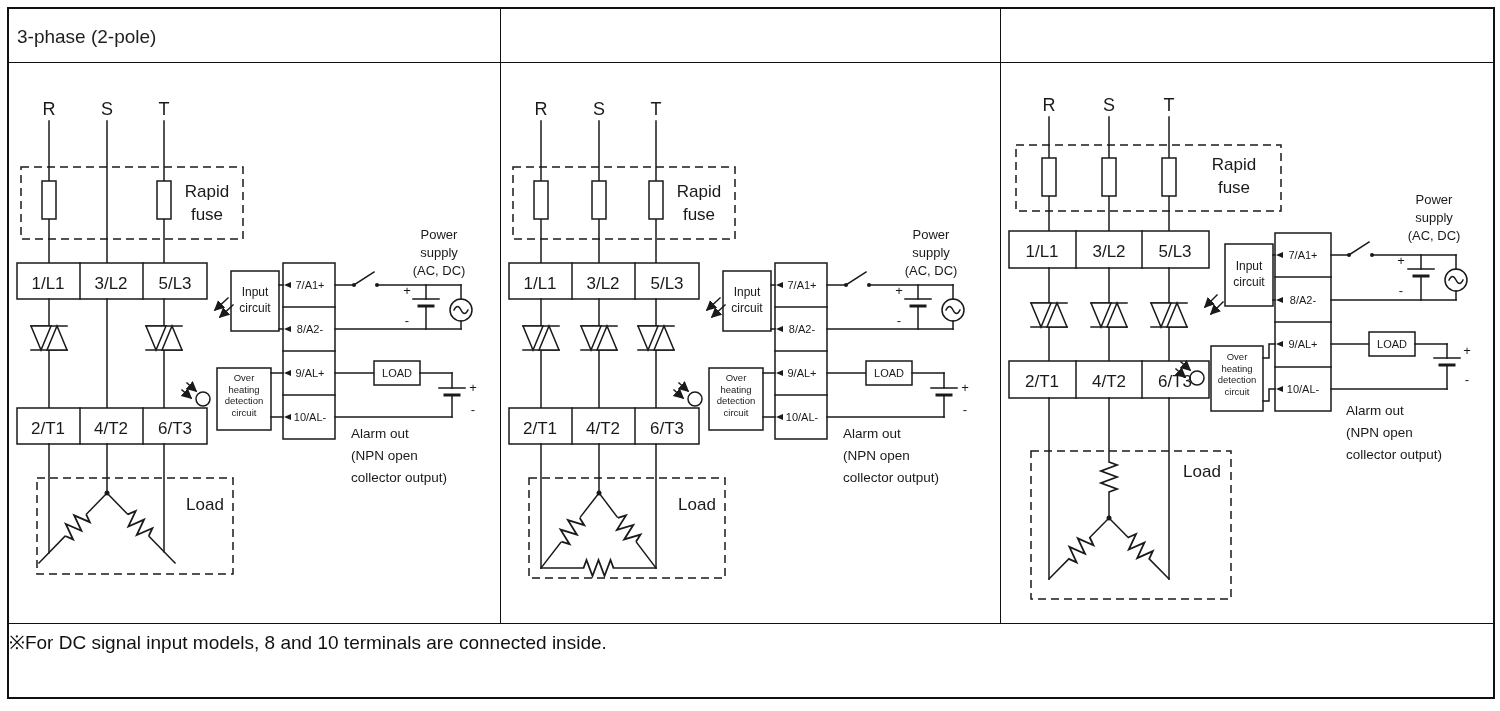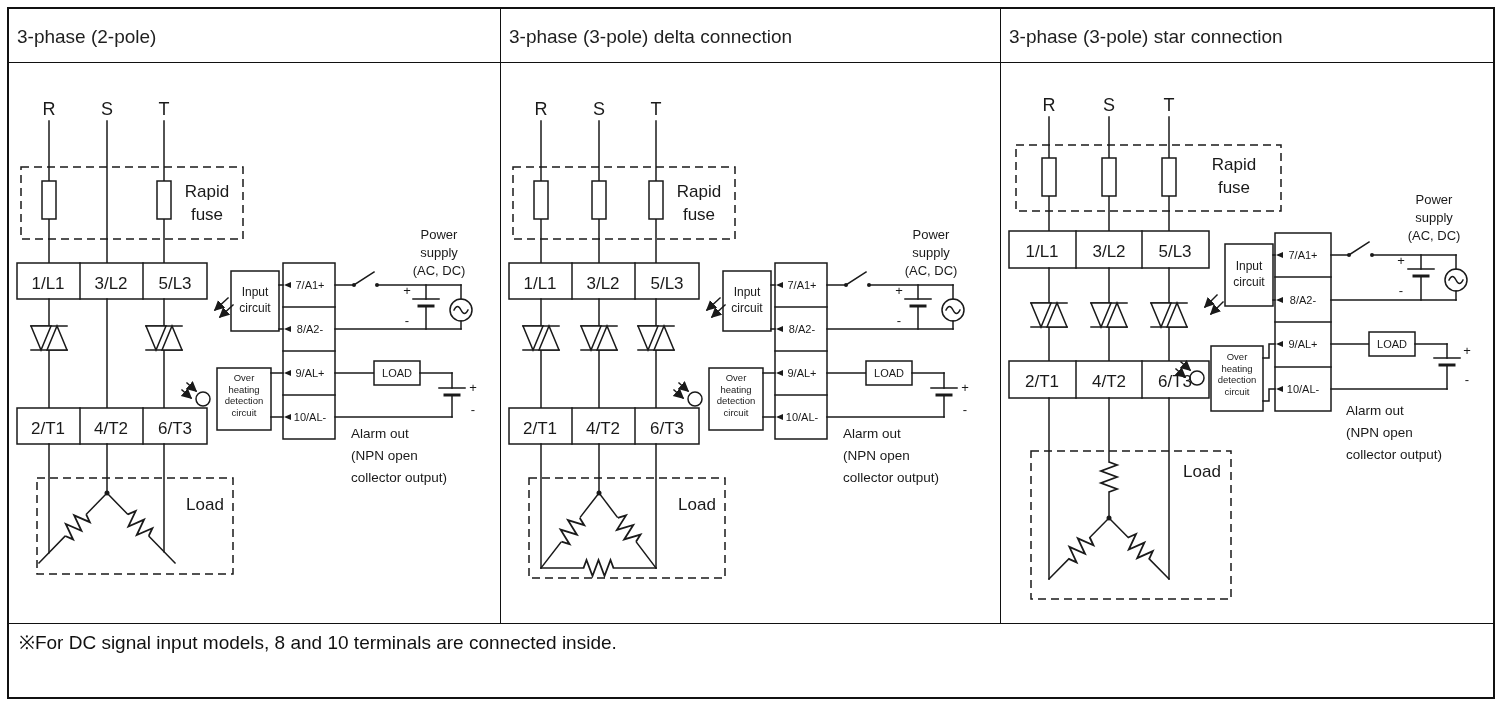--- a/index.html
+++ b/index.html
@@ -18,21 +18,20 @@
     padding:2px 8px 0 8px;
     font-size:19px; line-height:25px; color:#1f1f1f;
     display:flex; flex-direction:column; justify-content:center;
   }
   .hcell.b1, .dcell.b1 { border-right:1.5px solid #111; }
   .dcell { overflow:hidden; }
   .note {
     grid-column:1 / 4;
     border-top:1.5px solid #111;
     display:flex; align-items:center;
-    padding-left:10px;
     font-size:19px; color:#111;
   }
   
   .w  { stroke:#1a1a1a; stroke-width:1.5; fill:none; stroke-linecap:square; }
   .wb { fill:#ffffff; stroke:#1a1a1a; stroke-width:1.5; }
   .dash { fill:none; stroke:#1a1a1a; stroke-width:1.5; stroke-dasharray:8 5; }
   .rz { fill:none; stroke:#1a1a1a; stroke-width:1.8; stroke-linejoin:miter; }
   .dot { fill:#1a1a1a; stroke:none; }
   text.t { fill:#1a1a1a; }
   .t18 { font-size:18px; } .t17 { font-size:17px; }
@@ -43,24 +42,22 @@
 </head>
 <body>
 
 <div class="sheet">
   <div class="grid">
 
     <div class="hcell b1">
       <span>3-phase (2-pole)</span>
     </div>
     <div class="hcell b1">
-      <span>3-phase (3-pole) delta connection</span>
     </div>
     <div class="hcell">
-      <span>3-phase (3-pole) star connection</span>
     </div>
 
     <div class="dcell b1">
       <svg width="490" height="556" viewBox="0 0 490 556">
         <defs>
           <marker id="ah1" markerWidth="9" markerHeight="9" refX="6" refY="3.5" orient="auto">
             <path d="M0,0 L7,3.5 L0,7 Z" fill="#1a1a1a"></path>
           </marker>
           <g id="scr1">
             <line class="w" x1="-18" y1="0" x2="18" y2="0"></line>

